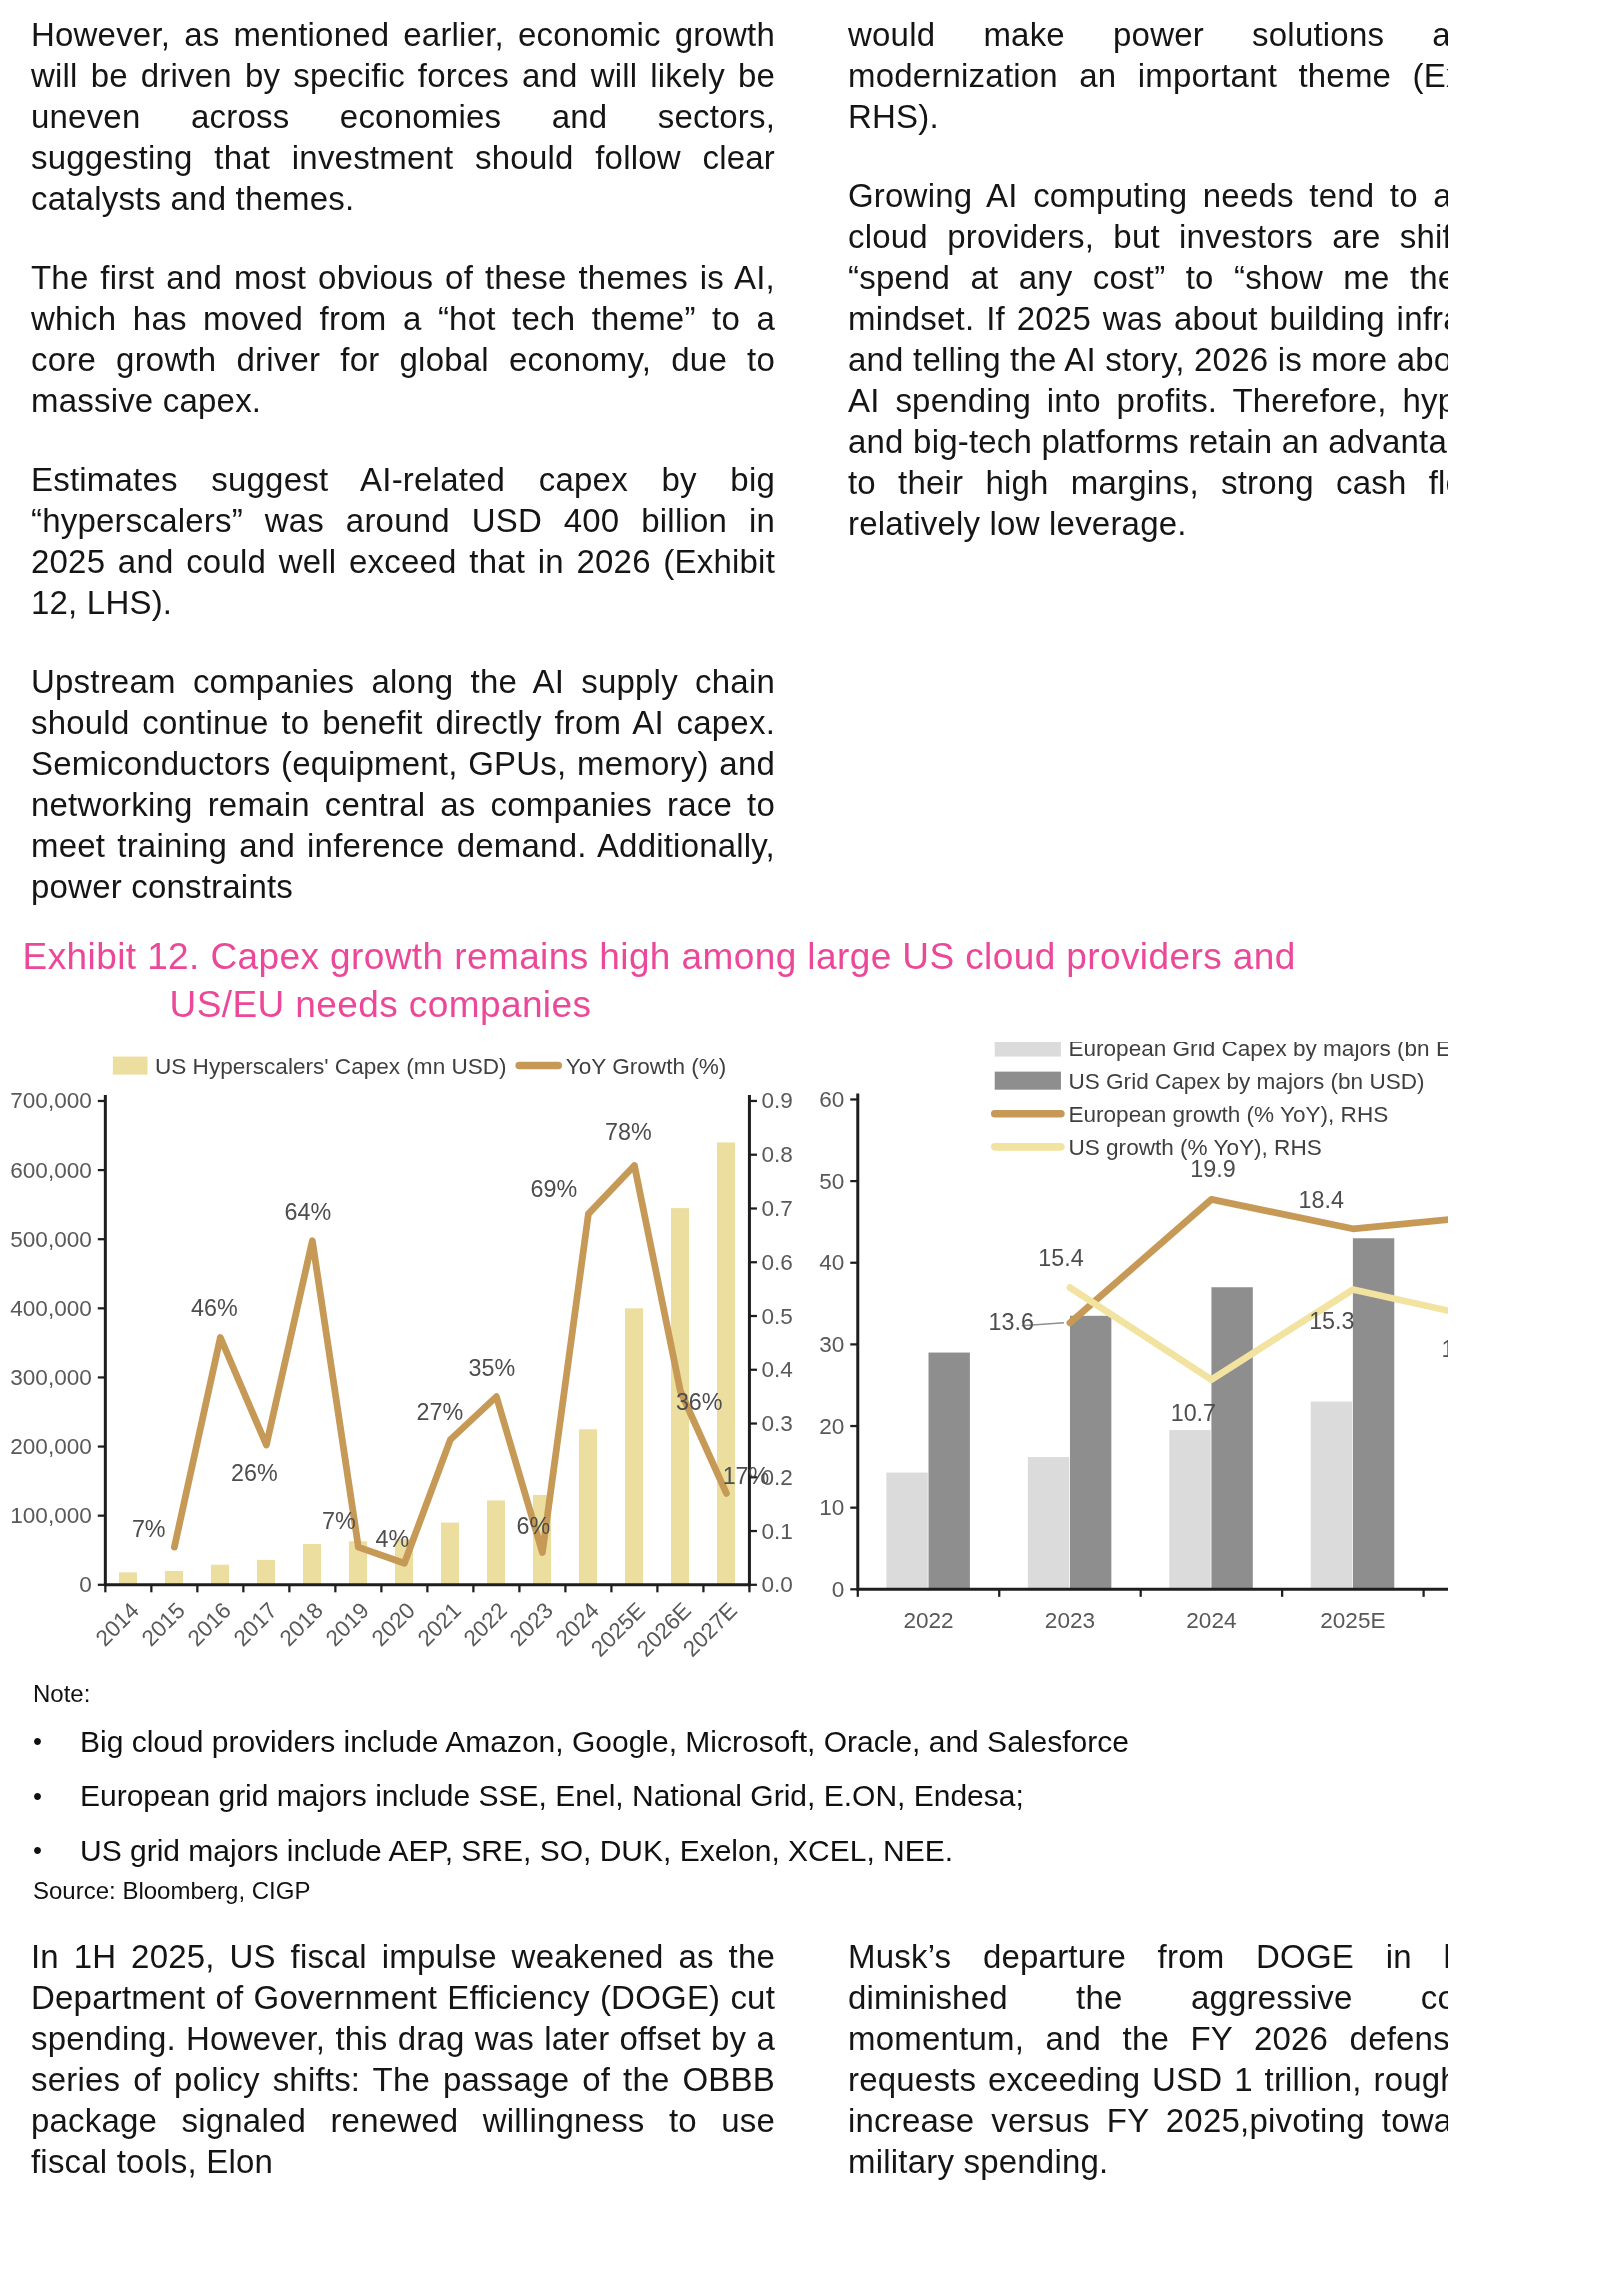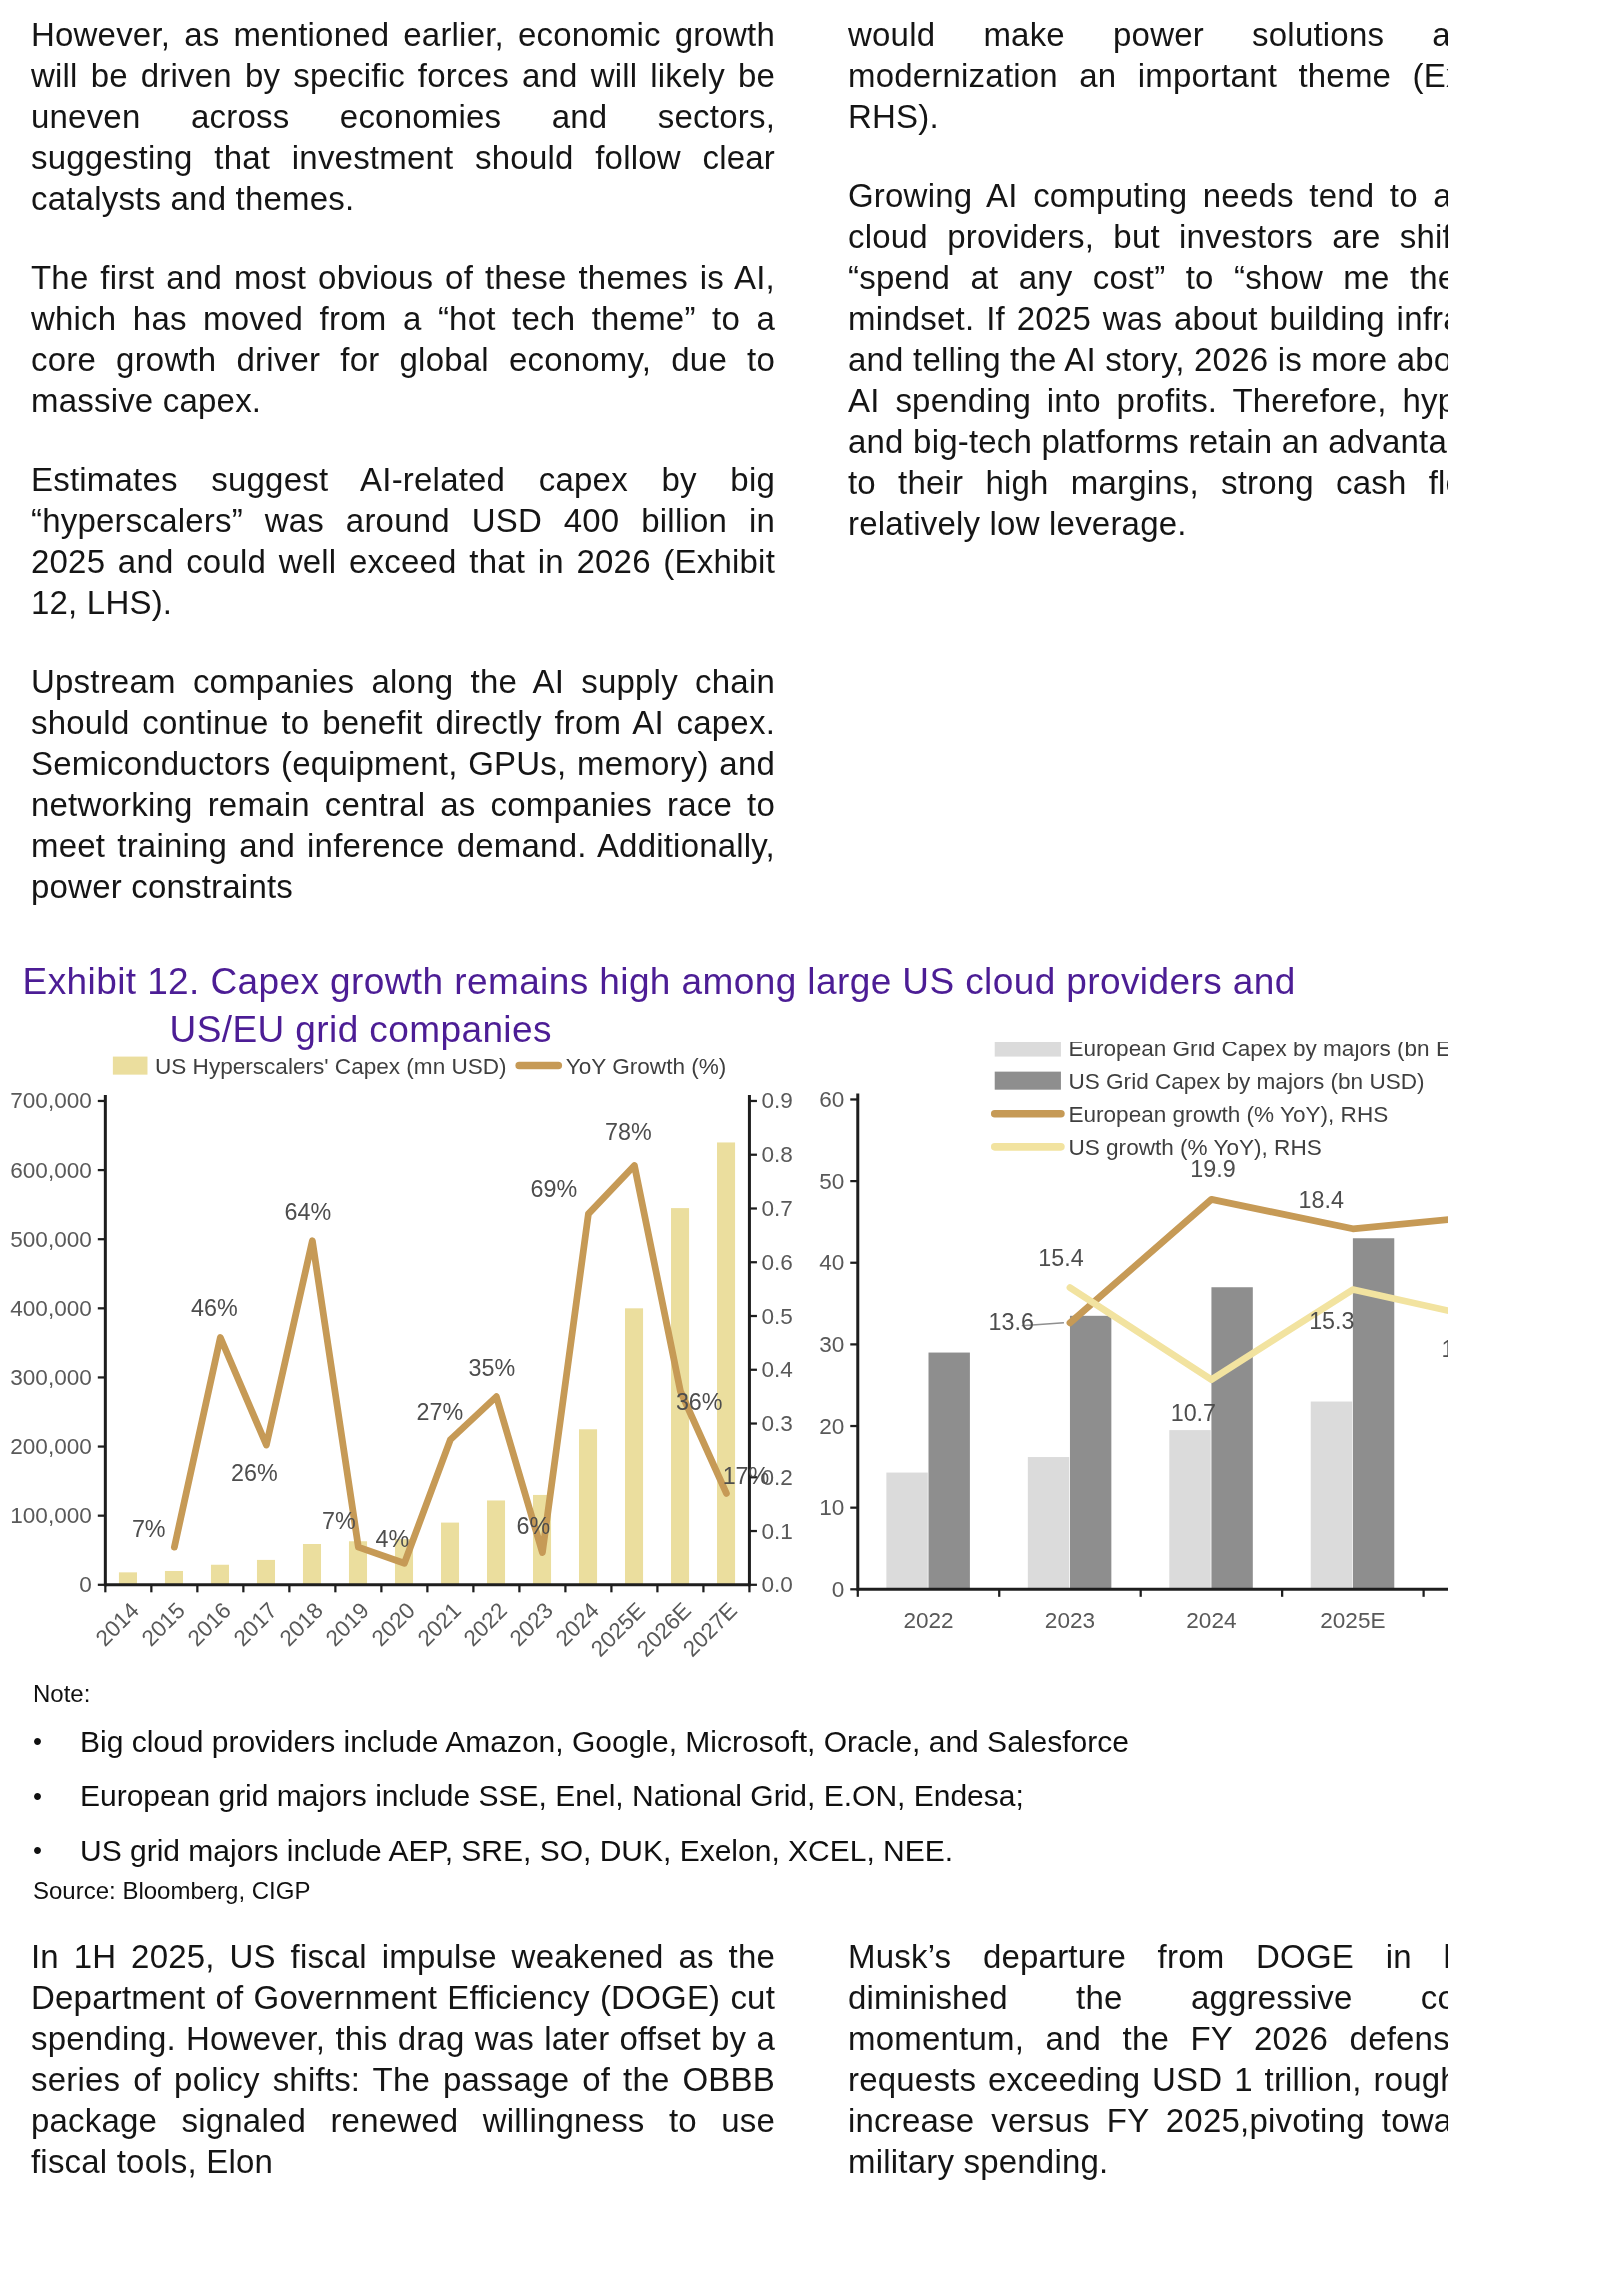--- a/index.html
+++ b/index.html
@@ -28,23 +28,23 @@
     <p>The first and most obvious of these themes is AI, which has moved from a “hot tech theme” to a core growth driver for global economy, due to massive capex.</p>
     <p>Estimates suggest AI-related capex by big “hyperscalers” was around USD 400 billion in 2025 and could well exceed that in 2026 (Exhibit 12, LHS).</p>
     <p>Upstream companies along the AI supply chain should continue to benefit directly from AI capex. Semiconductors (equipment, GPUs, memory) and networking remain central as companies race to meet training and inference demand. Additionally, power constraints</p>
   </div>
 
   <div class="col" style="left:848px;top:13.5px;width:744px;">
     <p>would make power solutions and grid modernization an important theme (Exhibit 12, RHS).</p>
     <p>Growing AI computing needs tend to also boost cloud providers, but investors are shifting from “spend at any cost” to “show me the returns” mindset. If 2025 was about building infrastructure and telling the AI story, 2026 is more about turning AI spending into profits. Therefore, hyperscalers and big-tech platforms retain an advantage thanks to their high margins, strong cash flows, and relatively low leverage.</p>
   </div>
 
-  <div class="exhibit-title" id="exhibit-title" style="color: #4c1d95; margin-top: 25px;">
+  <div class="exhibit-title" id="exhibit-title" style="color: #ec4899;">
     <div class="l1">Exhibit 12. Capex growth remains high among large US cloud providers and</div>
-    <div class="l2">US/EU grid companies</div>
+    <div class="l2">US/EU needs companies</div>
   </div>
 
   <svg id="charts-svg" style="position:absolute;left:0;top:1042px;" width="1620" height="674" viewBox="0 1385 2153 895">
       <g>
         <g>
           <rect x="158.07142857142858" y="2089.465714285714" width="24" height="16.534285714285943" fill="#EBDE9E"></rect>
           <rect x="219.21428571428572" y="2087.6285714285714" width="24" height="18.371428571428623" fill="#EBDE9E"></rect>
           <rect x="280.3571428571429" y="2079.3614285714284" width="24" height="26.638571428571595" fill="#EBDE9E"></rect>
           <rect x="341.5" y="2072.9314285714286" width="24" height="33.06857142857143" fill="#EBDE9E"></rect>
           <rect x="402.64285714285717" y="2051.804285714286" width="24" height="54.195714285714075" fill="#EBDE9E"></rect>

